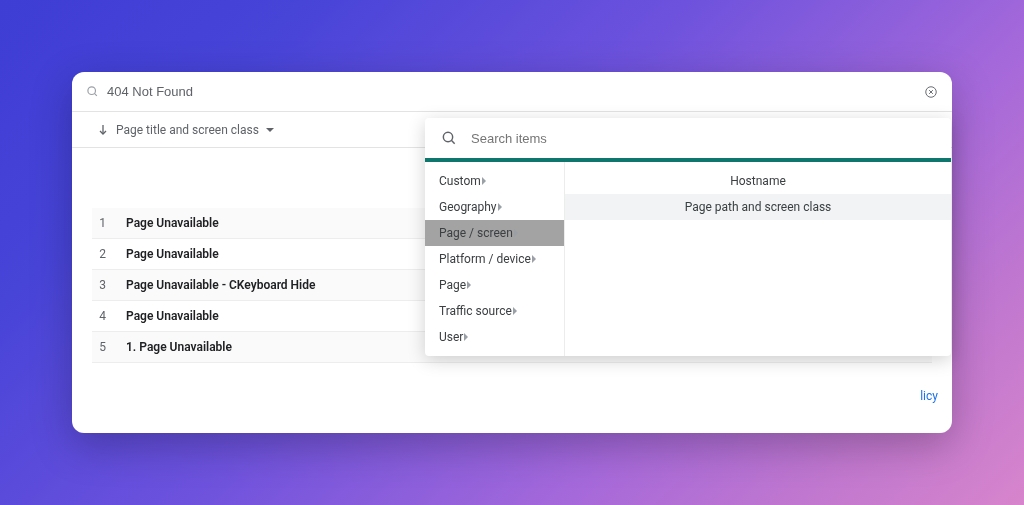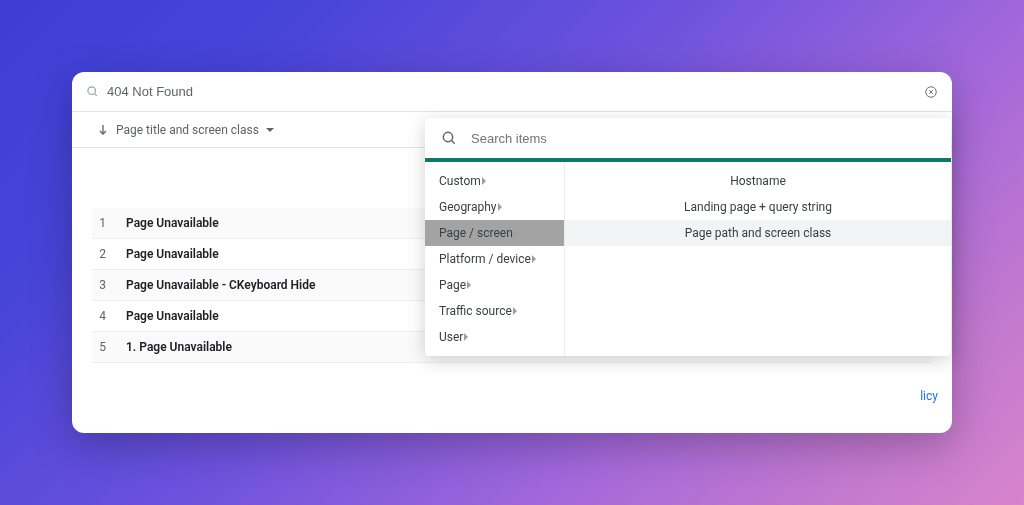--- a/index.html
+++ b/index.html
@@ -334,21 +334,18 @@
             <svg width="6" height="10" viewBox="0 0 6 10">
               <polygon points="1,1 5,5 1,9" fill="currentColor"></polygon>
             </svg>
           </span>
       </div>
     </div>
     <div class="sub-col">
       <div class="sub-item">
         <span>Hostname</span>
       </div>
-      <div class="sub-item">
-        <span>Landing page + query string</span>
-      </div>
       <div class="sub-item hovered">
         <span>Page path and screen class</span>
       </div>
     </div>
   </div>
 </div>
 
 </body></html>

